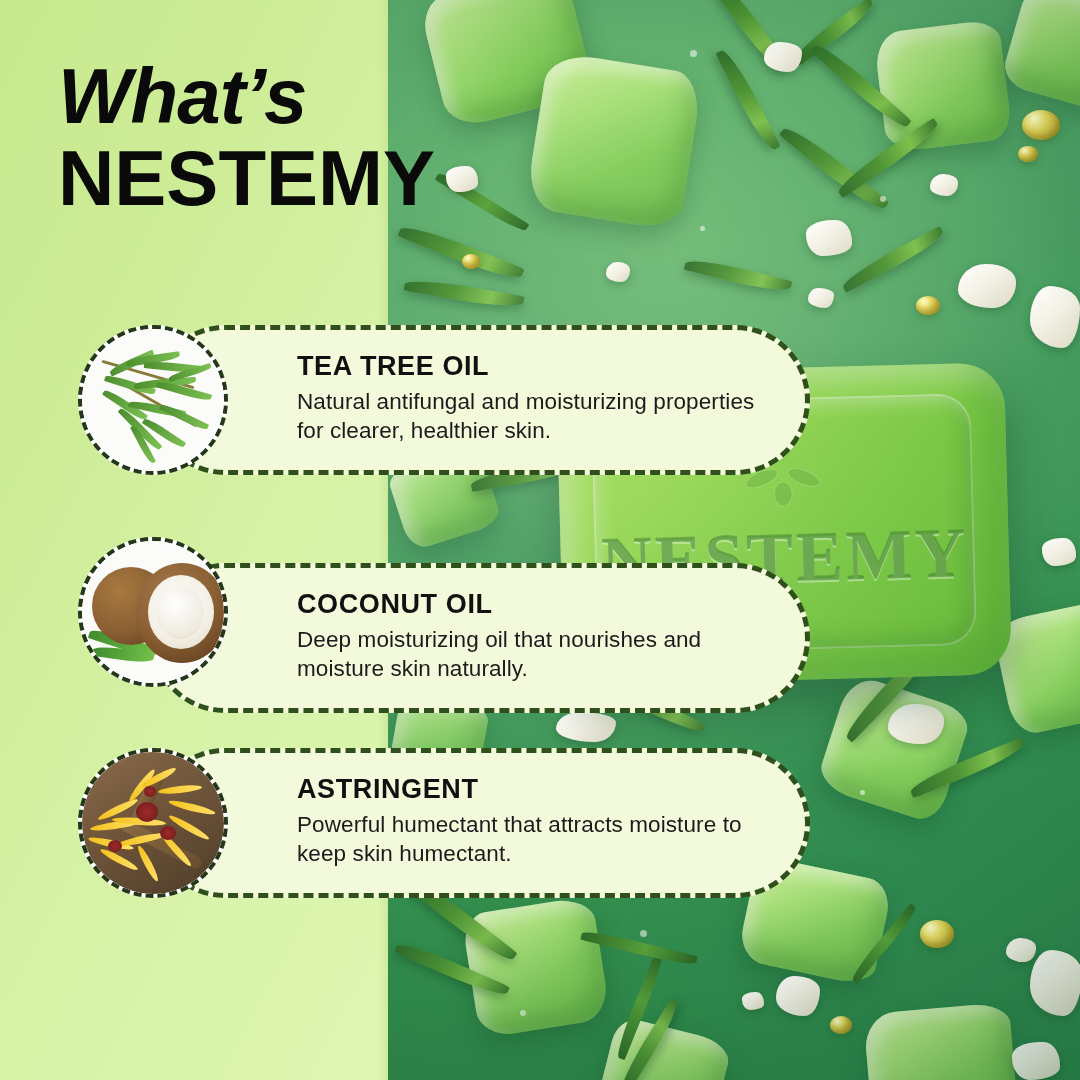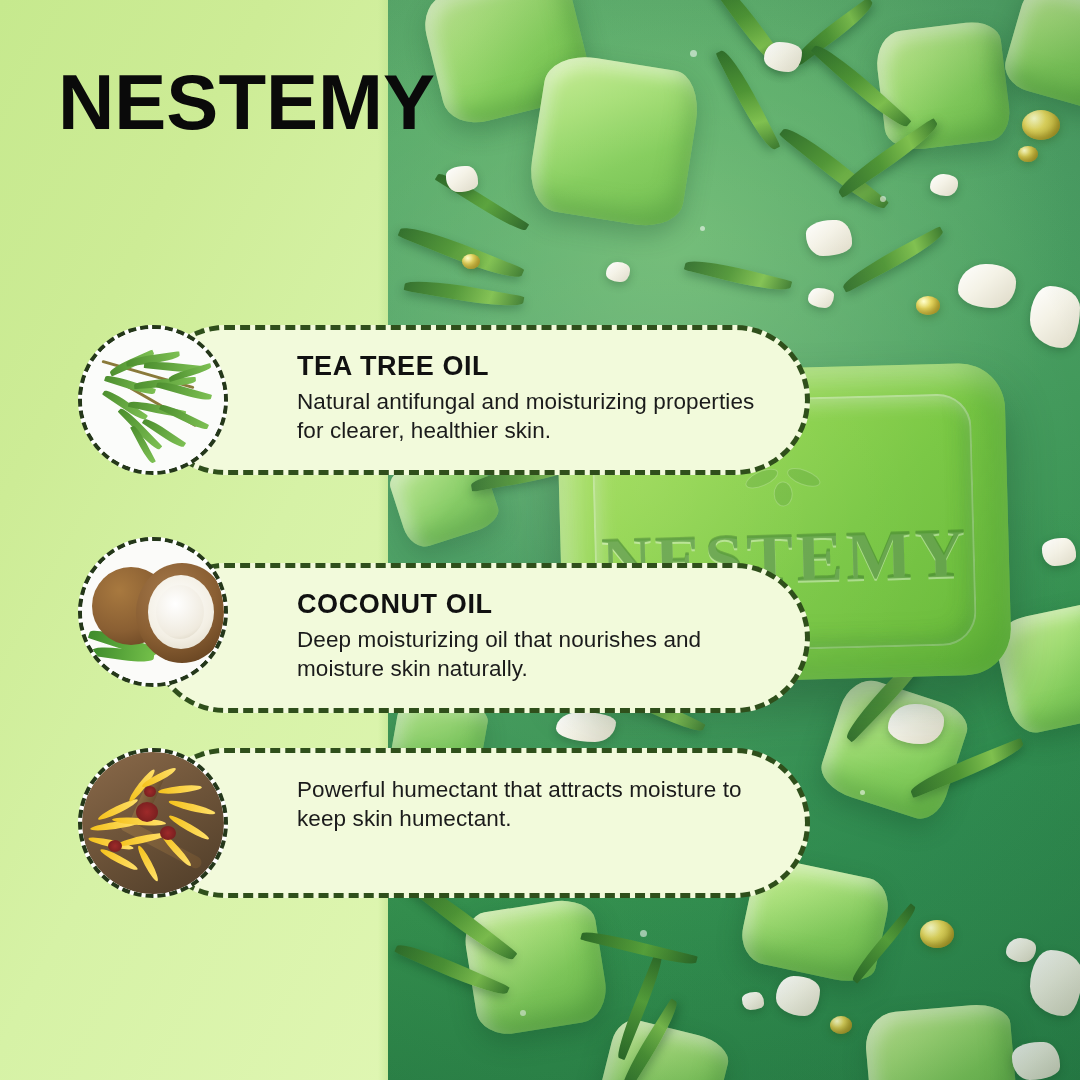--- a/index.html
+++ b/index.html
@@ -276,20 +276,21 @@
       </svg>
       <div class="soap-emboss">NESTEMY</div>
     </div>
 
   </div>
   <div class="bg-vig"></div>
 
   <div class="left-panel"></div>
 
   <div class="headline">
+    <span class="hl-1">What’s</span>
     <span class="hl-2">NESTEMY</span>
   </div>
 
   <div class="card c1">
     <div class="card-text">
       <p class="card-title">TEA TREE OIL</p>
       <p class="card-desc">Natural antifungal and moisturizing properties for clearer, healthier skin.</p>
     </div>
   </div>
   <div class="thumb t1">
@@ -326,20 +327,21 @@
       <div class="cc-leaf" style="left:10px;top:108px;width:62px;height:11px;transform:rotate(8deg);"></div>
       <div class="cc-whole" style="left:10px;top:26px;width:78px;height:78px;background:radial-gradient(circle at 35% 30%,#a8793f 0%,#8a5f33 55%,#5b3a1d 100%);"></div>
       <div class="cc-shell" style="left:54px;top:22px;width:92px;height:100px;"></div>
       <div class="cc-flesh" style="left:66px;top:34px;width:66px;height:74px;"></div>
       <div style="position:absolute;left:74px;top:44px;width:48px;height:54px;border-radius:50%;background:radial-gradient(circle at 40% 35%,#fff 0%,#efeade 70%,#cfc7b2 100%);"></div>
     </div>
   </div>
 
   <div class="card c3">
     <div class="card-text">
+      <p class="card-title">ASTRINGENT</p>
       <p class="card-desc">Powerful humectant that attracts moisture to keep skin humectant.</p>
     </div>
   </div>
   <div class="thumb t3">
     <div class="thumb-inner">
       <div class="wh-bg"></div>
       <div class="wh-branch" style="left:58px;top:18px;width:14px;height:60px;transform:rotate(24deg);"></div>
       <div class="wh-branch" style="left:34px;top:86px;width:90px;height:12px;transform:rotate(28deg);"></div>
       <div class="wh-petal" style="left:14px;top:54px;width:44px;height:7px;transform:rotate(-26deg);"></div>
       <div class="wh-petal" style="left:8px;top:70px;width:50px;height:7px;transform:rotate(-8deg);"></div>

